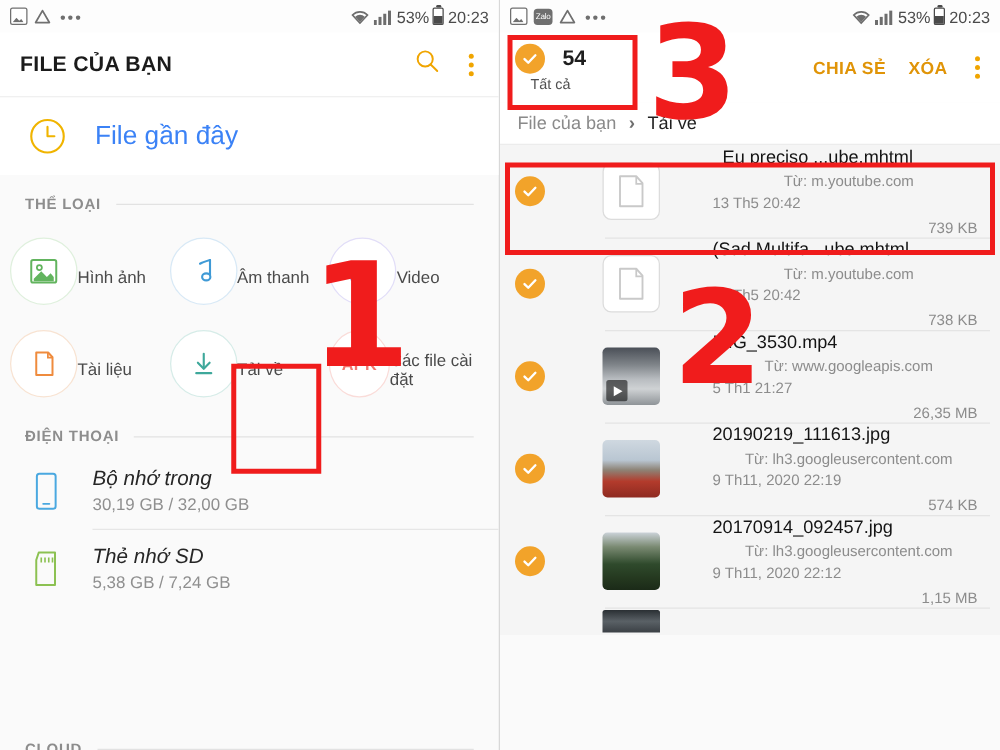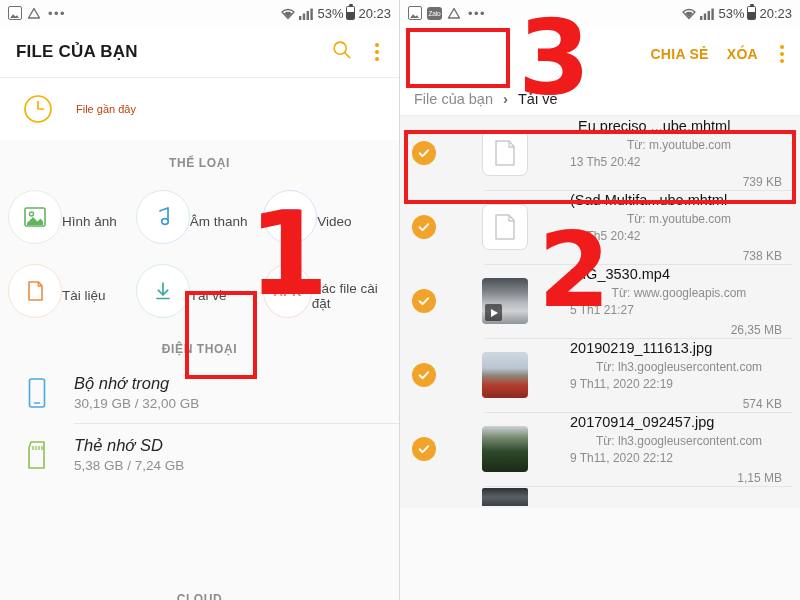--- a/index.html
+++ b/index.html
@@ -57,24 +57,24 @@
   }
   .appbar-title { font-size: 17px; font-weight: bold; color: #1b1b1b; letter-spacing: 0.2px; }
   .appbar-actions { margin-left: auto; display: flex; align-items: center; gap: 18px; }
   .search-ico { width: 22px; height: 22px; }
   .kebab { display:flex; flex-direction:column; gap:3px; align-items:center; padding: 2px 4px; }
   .kebab i { width: 4px; height: 4px; border-radius: 50%; background: #f0a500; display:block; }
 
   
   .recent-row { height: 62px; background:#fff; display: flex; align-items: center; padding: 0 22px; }
   .recent-ico { width: 32px; height: 32px; margin-right: 22px; }
-  .recent-label { font-size: 11px; color: #c2410c; }
-
-  
-  .sect { display: flex; align-items: center; padding: 0 20px; margin-top: 16px; flex-direction: column; }
+  .recent-label { font-size: 21px; color: #3b82f6; }
+
+  
+  .sect { display: flex; align-items: center; padding: 0 20px; margin-top: 16px; }
   .sect-title { font-size: 12px; font-weight: bold; color: #8d8d8d; letter-spacing: 0.6px; white-space: nowrap; }
   .sect-rule { flex: 1; height: 1px; background: #e2e2e2; margin-left: 12px; }
 
   
   .grid { display: grid; grid-template-columns: repeat(3, 1fr); row-gap: 10px; padding: 14px 8px 4px; }
   .cat { display:flex; flex-direction:row; align-items:center; padding: 6px 0 4px; }
   .cat-circle {
     width: 54px; height: 54px; border-radius: 50%;
     display:flex; align-items:center; justify-content:center;
     background: #fff;
@@ -361,20 +361,31 @@
             <rect x="11.4" y="1.5" width="2.4" height="11.5" fill="#6d6d6d"></rect>
           </svg>
         </span>
         <span>53%</span>
         <span class="bat-ico"></span>
         <span>20:23</span>
       </div>
     </div>
 
     <div class="selbar">
+      <div class="sel-all">
+        <div class="sel-all-top">
+          <span class="check-circle">
+            <svg width="14" height="14" viewBox="0 0 14 14">
+                <path d="M2.6 7.3 L5.6 10.2 L11.3 4.2" fill="none" stroke="#fff" stroke-width="1.9" stroke-linecap="round" stroke-linejoin="round"></path>
+              </svg>
+          </span>
+          <span class="sel-count">54</span>
+        </div>
+        <span class="sel-all-label">Tất cả</span>
+      </div>
       <div class="sel-actions">
         <span class="sel-btn">CHIA SẺ</span>
         <span class="sel-btn">XÓA</span>
         <span class="kebab">
             <i></i>
             <i></i>
             <i></i>
           </span>
       </div>
     </div>

